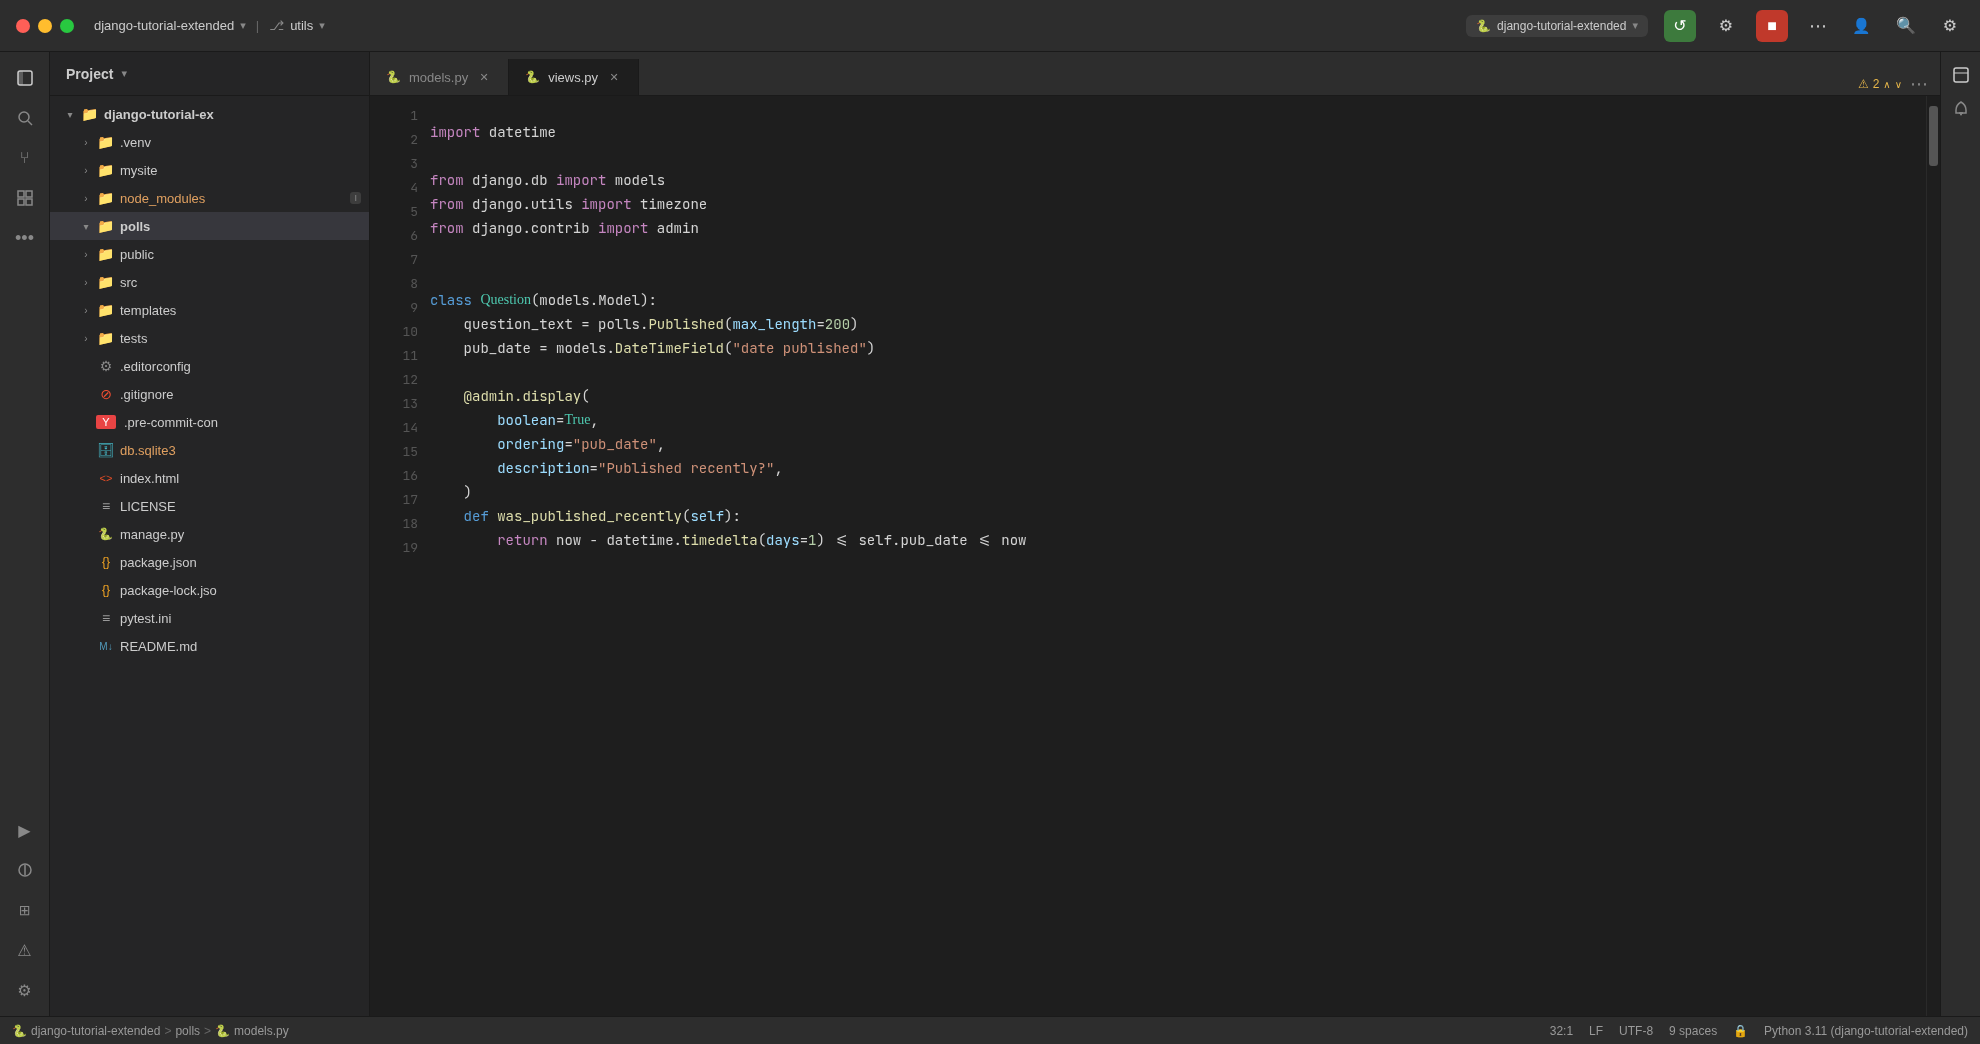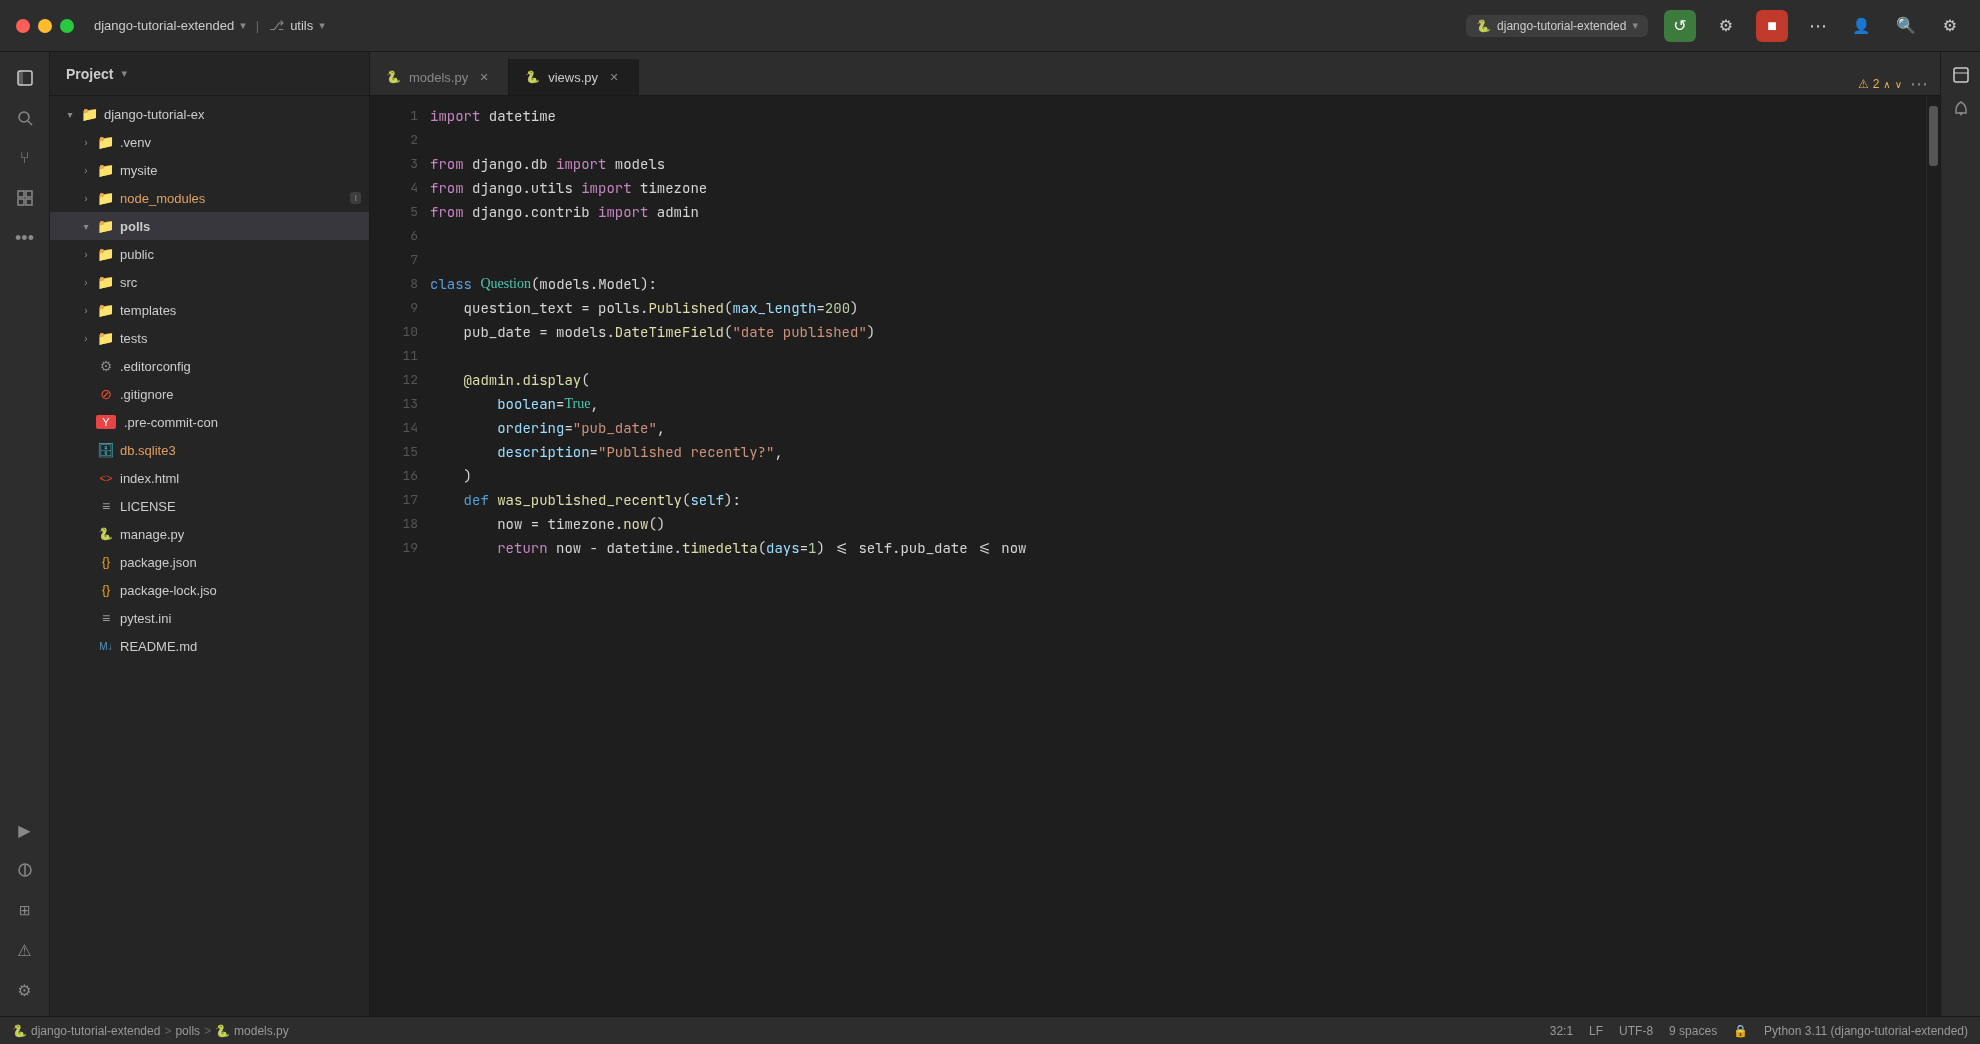--- a/index.html
+++ b/index.html
@@ -262,21 +262,21 @@
       padding: 8px 12px 8px 8px;
       text-align: right;
       color: #555;
       font-size: 13px;
       line-height: 24px;
       user-select: none;
       flex-shrink: 0;
     }
     .code-area {
       flex: 1;
-      padding: 8px 8px 8px 0;
+      padding: 24px 8px 8px 0;
       overflow-y: auto;
       overflow-x: hidden;
     }
     .code-area::-webkit-scrollbar { width: 8px; }
     .code-area::-webkit-scrollbar-track { background: #1e1e1e; }
     .code-area::-webkit-scrollbar-thumb { background: #555; border-radius: 4px; }
 
     .code-line {
       height: 24px;
       display: flex;
@@ -460,21 +460,21 @@
     <div class="panel-header">
       <span style="font-size:14px;font-weight:600;color:#cccccc;">Project</span>
       <span style="color:#888;font-size:11px;">▾</span>
     </div>
     <div class="file-tree">
 
       <div class="tree-item">
         <span class="indent" style="width:4px;display:inline-block;"></span>
         <span class="tree-chevron">▾</span>
         <span class="tree-icon folder-icon">📁</span>
-        <span class="tree-label" style="font-weight:400;color:#cccccc;">django-tutorial-ex</span>
+        <span class="tree-label" style="font-weight:700;color:#cccccc;">django-tutorial-ex</span>
       </div>
 
       <div class="tree-item">
         <span class="indent" style="width:20px;display:inline-block;"></span>
         <span class="tree-chevron">›</span>
         <span class="tree-icon" style="color:#c5a028;font-size:14px;">📁</span>
         <span class="tree-label">.venv</span>
       </div>
 
       <div class="tree-item">
@@ -695,23 +695,20 @@
         <div class="code-line">
           <span class="plain">        </span><span class="param">description</span><span class="plain">=</span><span class="string">"Published recently?"</span><span class="plain">,</span>
         </div>
         <div class="code-line">
           <span class="plain">    )</span>
         </div>
         <div class="code-line">
           <span class="plain">    </span><span class="kw-def">def</span><span class="plain"> </span><span class="funcname">was_published_recently</span><span class="plain">(</span><span class="kw-self">self</span><span class="plain">):</span>
         </div>
         <div class="code-line">
-          <span class="plain">        now = timezone.</span><span class="funcname">now</span><span class="plain">()</span>
-        </div>
-        <div class="code-line">
           <span class="kw-return">        return</span><span class="plain"> now - datetime.</span><span class="funcname">timedelta</span><span class="plain">(</span><span class="param">days</span><span class="plain">=</span><span class="number">1</span><span class="plain">) &lt;= self.pub_date &lt;= now</span>
         </div>
       </div>
 
       <div class="editor-scrollbar">
         <div class="scrollbar-thumb"></div>
       </div>
     </div>
   </div>
 

